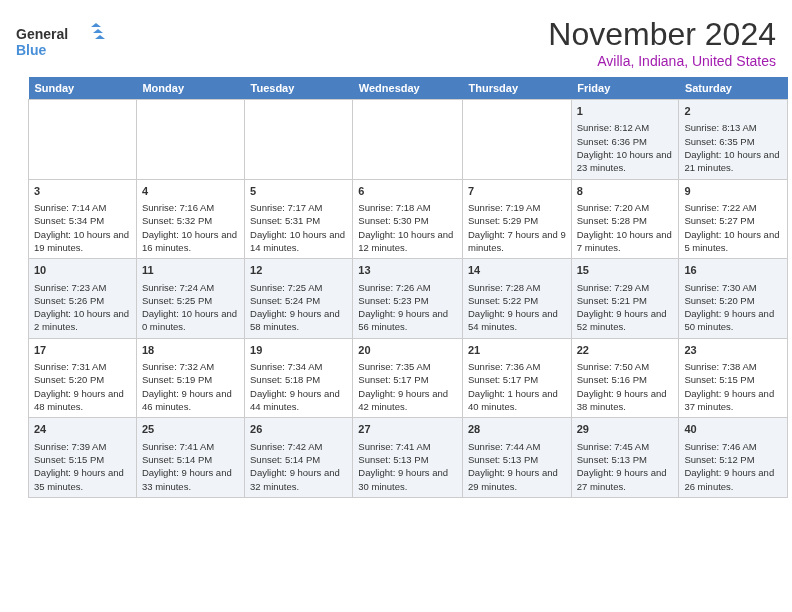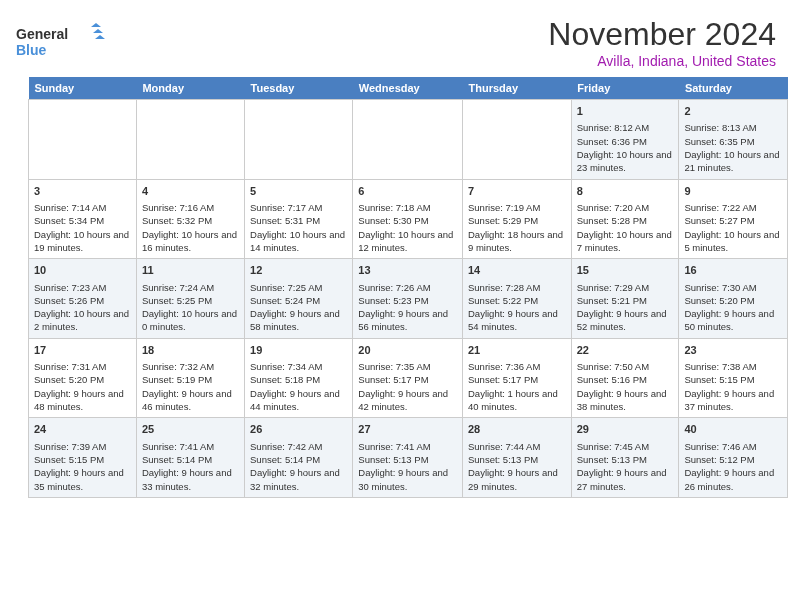--- a/index.html
+++ b/index.html
@@ -148,21 +148,21 @@
         <td>
           <span class="day-number">6</span>
           <div>Sunrise: 7:18 AM</div>
           <div>Sunset: 5:30 PM</div>
           <div>Daylight: 10 hours and 12 minutes.</div>
         </td>
         <td>
           <span class="day-number">7</span>
           <div>Sunrise: 7:19 AM</div>
           <div>Sunset: 5:29 PM</div>
-          <div>Daylight: 18 hours and 9 minutes.</div>
+          <div>Daylight: 7 hours and 9 minutes.</div>
         </td>
         <td>
           <span class="day-number">8</span>
           <div>Sunrise: 7:20 AM</div>
           <div>Sunset: 5:28 PM</div>
           <div>Daylight: 10 hours and 7 minutes.</div>
         </td>
         <td>
           <span class="day-number">9</span>
           <div>Sunrise: 7:22 AM</div>

